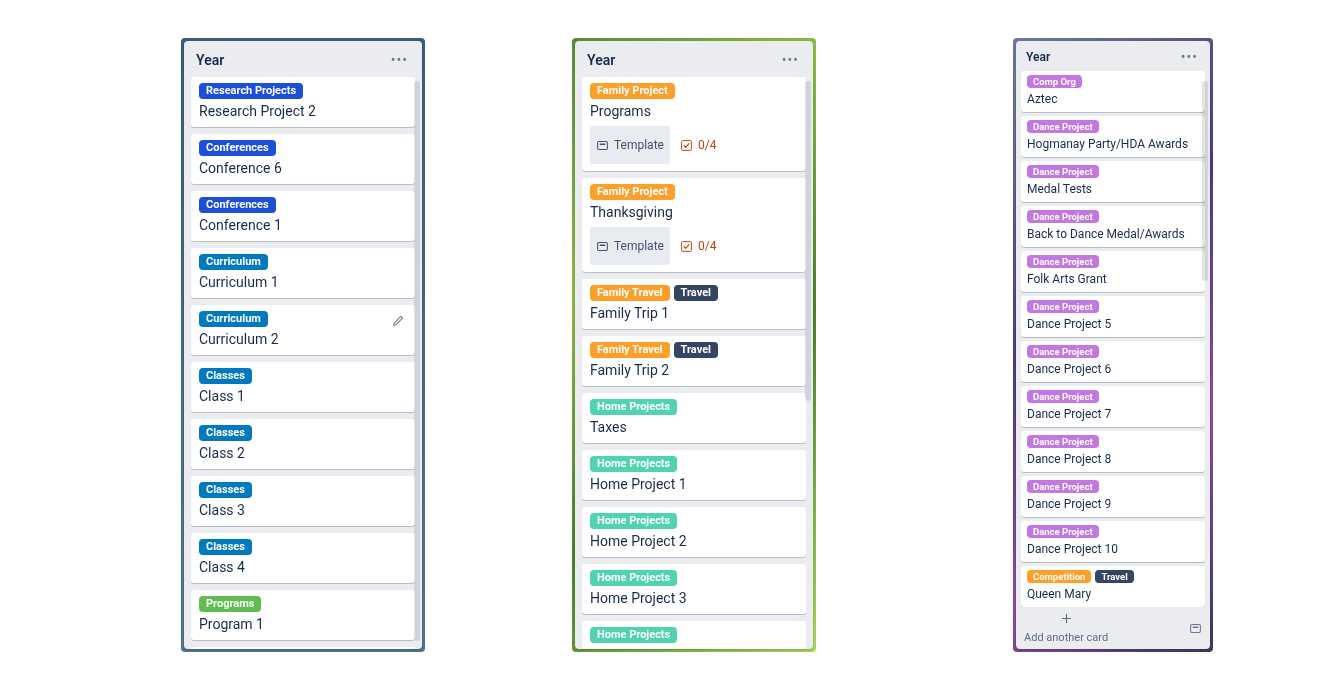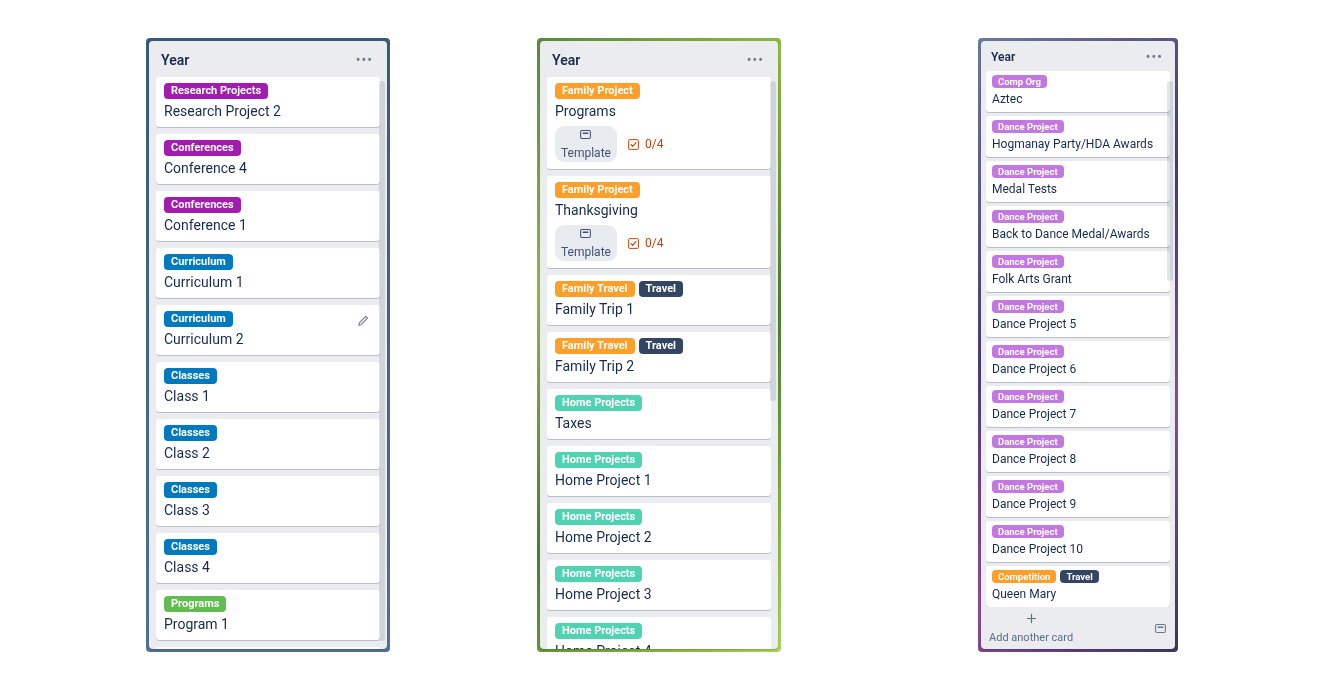--- a/index.html
+++ b/index.html
@@ -7,20 +7,21 @@
     font-family: -apple-system, BlinkMacSystemFont, "Segoe UI", Roboto, Helvetica, Arial, sans-serif;
     background: #ffffff;
     width: 1318px;
     height: 686px;
     overflow: hidden;
   }
   .stage {
     position: relative;
     width: 1226px;
     height: 686px;
+    margin-left: 35px;
   }
   .board-wrap {
     position: absolute;
     top: 38px;
     height: 614px;
     padding: 3px;
     border-radius: 4px;
     overflow: hidden;
   }
   .bg-a { left: 146px; width: 244px; background: linear-gradient(180deg,#3a5b7a 0%, #527390 100%); }
@@ -82,21 +83,21 @@
     display: inline-block;
     font-size: 11px;
     font-weight: 700;
     color: #fff;
     border-radius: 4px;
     padding: 1px 7px 1px 7px;
     line-height: 14px;
     white-space: nowrap;
   }
   .sm .label { font-size: 9.5px; padding: 0 6px; line-height: 13px; }
-  .lbl-red    { background: #a21caf; }
+  .lbl-red    { background: #1d4ed8; }
   .lbl-orange { background: #fd9f28; }
   .lbl-blue   { background: #0079bf; }
   .lbl-green  { background: #61bd4f; }
   .lbl-teal   { background: #50d3b1; }
   .lbl-navy   { background: #344563; }
   .lbl-navy2  { background: #344563; }
   .lbl-purple { background: #c377e0; }
 
   .card-title {
     font-size: 14px;
@@ -113,24 +114,23 @@
   }
   .badge {
     display: inline-flex;
     align-items: center;
     gap: 5px;
     font-size: 12px;
     color: #c2410c;
   }
   .badge.tpl {
     background: #e8ecf1;
-    border-radius: 9px;
-    padding: 2px 6px;
+    border-radius: 2px;
+    padding: 12px 6px;
     color: #445170;
-    flex-direction: column;
   }
   .icon {
     display: inline-flex;
     width: 13px;
     height: 13px;
   }
   .pencil-btn {
     position: absolute;
     right: 6px;
     top: 6px;
@@ -196,21 +196,21 @@
           <div class="card">
             <div class="labels-row">
               <span class="label lbl-red">Research Projects</span>
             </div>
             <div class="card-title">Research Project 2</div>
           </div>
           <div class="card">
             <div class="labels-row">
               <span class="label lbl-red">Conferences</span>
             </div>
-            <div class="card-title">Conference 4</div>
+            <div class="card-title">Conference 6</div>
           </div>
           <div class="card">
             <div class="labels-row">
               <span class="label lbl-red">Conferences</span>
             </div>
             <div class="card-title">Conference 1</div>
           </div>
           <div class="card">
             <div class="labels-row">
               <span class="label lbl-blue">Curriculum</span>

